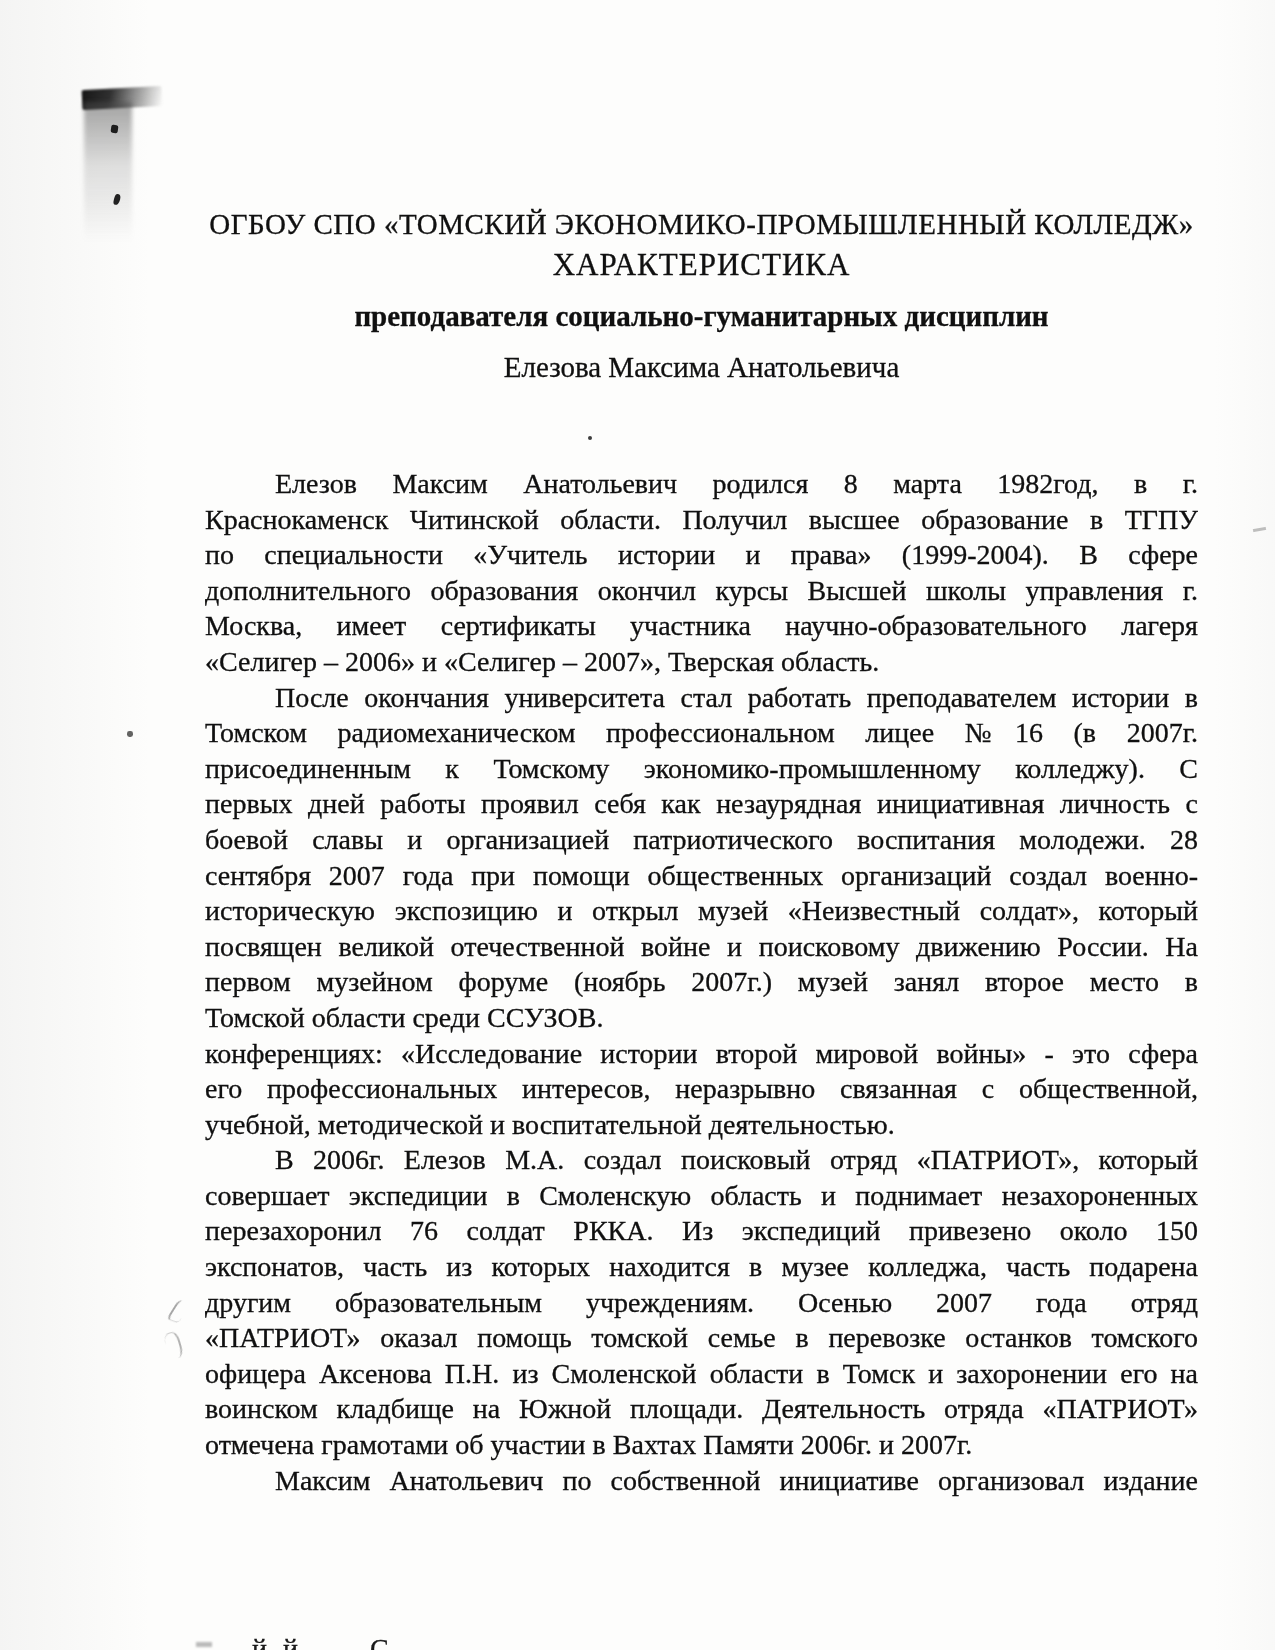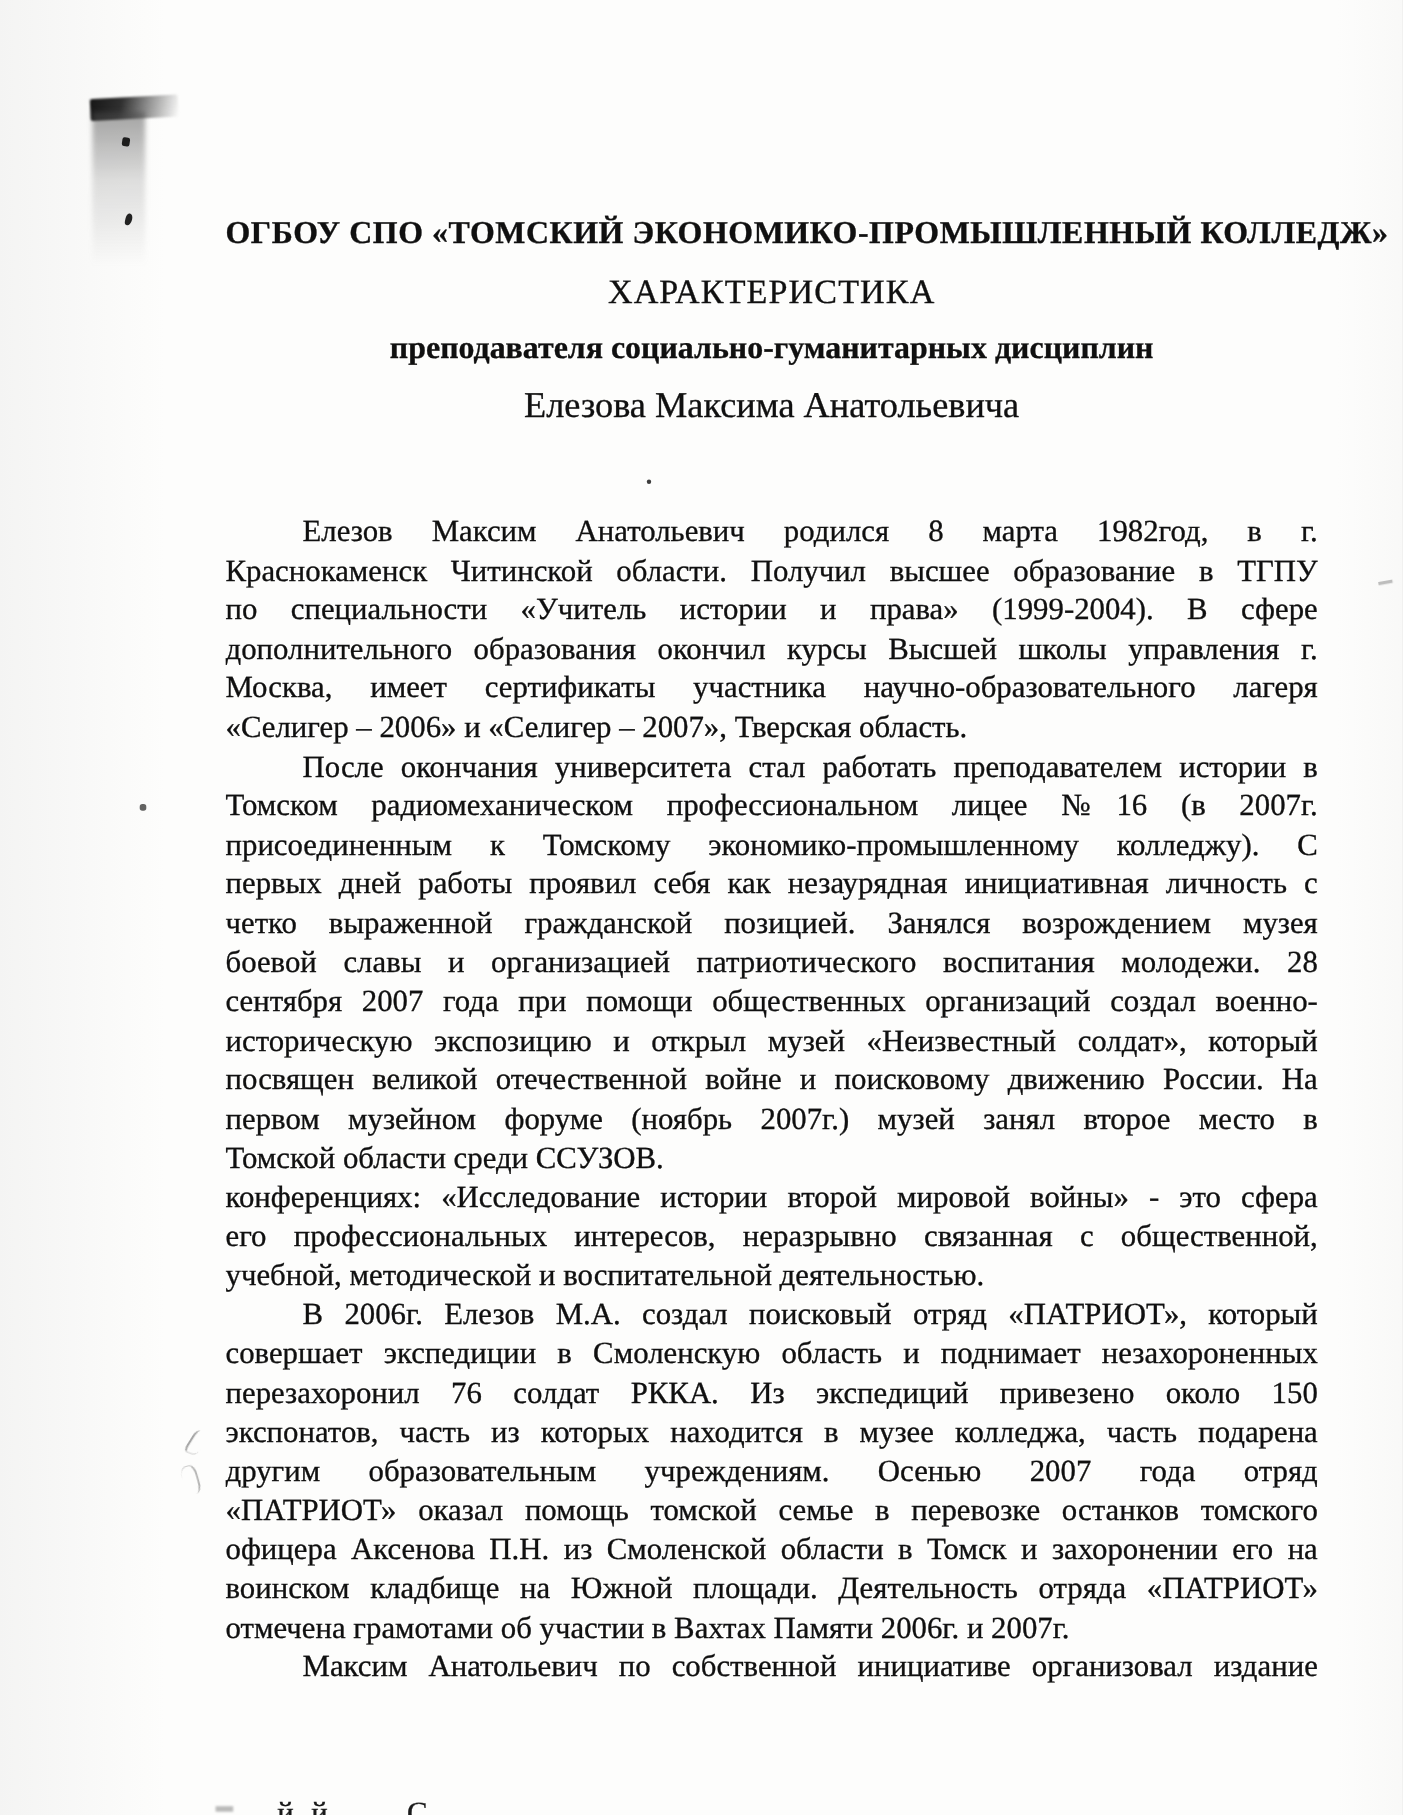--- a/index.html
+++ b/index.html
@@ -14,24 +14,24 @@
     -webkit-text-stroke:0.3px #101010;
   }
   
   .page::before{
     content:'';position:absolute;inset:0;pointer-events:none;
     background:linear-gradient(90deg,rgba(190,190,190,0.14) 0,rgba(255,255,255,0) 150px),
                linear-gradient(270deg,rgba(210,210,210,0.10) 0,rgba(255,255,255,0) 60px);
   }
   .column{position:absolute;left:205px;top:0;width:993px;}
   .header-line{position:absolute;left:0;width:100%;text-align:center;white-space:nowrap;}
-  .hdr-org  {top:196px;font-size:29px;font-weight:bold;letter-spacing:0.5px;}
+  .hdr-org  {top:208px;font-size:29px;font-weight:normal;letter-spacing:0.5px;}
   .hdr-type {top:247px;font-size:31px;letter-spacing:1px;}
   .hdr-sub1 {top:300px;font-size:29px;font-weight:bold;}
-  .hdr-sub2 {top:351px;font-size:33px;}
+  .hdr-sub2 {top:351px;font-size:29px;}
 
   .body-text{
     position:absolute;left:0;top:466px;width:993px;
     font-size:28px;line-height:35.6px;
     text-align:justify;
   }
   .line{
     height:35.6px;overflow:hidden;
     text-align:justify;text-align-last:justify;
     white-space:normal;
@@ -92,21 +92,20 @@
         <div class="line indent">Елезов Максим Анатольевич родился 8 марта 1982год, в г.</div>
         <div class="line">Краснокаменск Читинской области. Получил высшее образование в ТГПУ</div>
         <div class="line">по специальности «Учитель истории и права» (1999-2004). В сфере</div>
         <div class="line">дополнительного образования окончил курсы Высшей школы управления г.</div>
         <div class="line">Москва, имеет сертификаты участника научно-образовательного лагеря</div>
         <div class="line last">«Селигер – 2006» и «Селигер – 2007», Тверская область.</div>
         <div class="line indent">После окончания университета стал работать преподавателем истории в</div>
         <div class="line">Томском радиомеханическом профессиональном лицее №16 (в 2007г.</div>
         <div class="line">присоединенным к Томскому экономико-промышленному колледжу). С</div>
         <div class="line">первых дней работы проявил себя как незаурядная инициативная личность с</div>
-        <div class="line">четко выраженной гражданской позицией. Занялся возрождением музея</div>
         <div class="line">боевой славы и организацией патриотического воспитания молодежи. 28</div>
         <div class="line">сентября 2007 года при помощи общественных организаций создал военно-</div>
         <div class="line">историческую экспозицию и открыл музей «Неизвестный солдат», который</div>
         <div class="line">посвящен великой отечественной войне и поисковому движению России. На</div>
         <div class="line">первом музейном форуме (ноябрь 2007г.) музей занял второе место в</div>
         <div class="line last">Томской области среди ССУЗОВ.</div>
         <div class="line">конференциях: «Исследование истории второй мировой войны» - это сфера</div>
         <div class="line">его профессиональных интересов, неразрывно связанная с общественной,</div>
         <div class="line last">учебной, методической и воспитательной деятельностью.</div>
         <div class="line indent">В 2006г. Елезов М.А. создал поисковый отряд «ПАТРИОТ», который</div>

